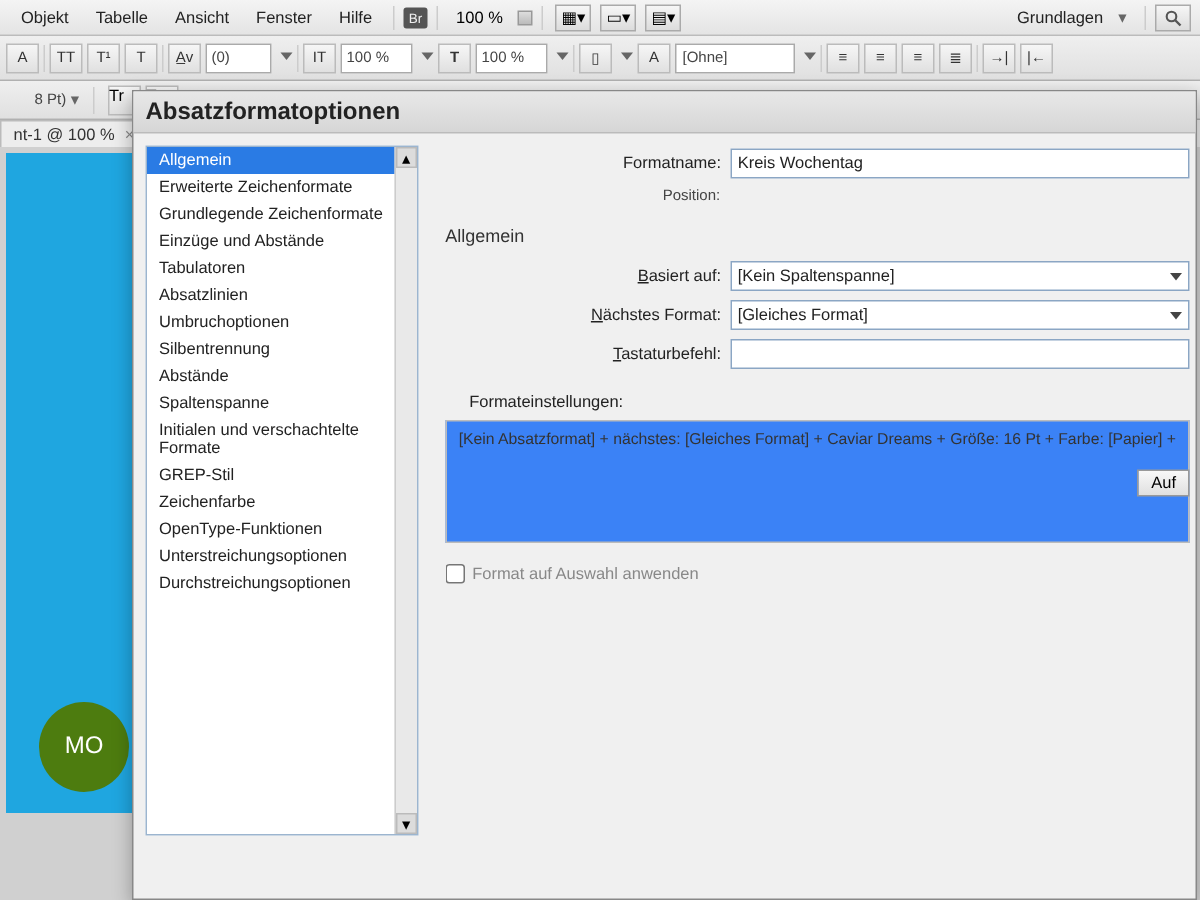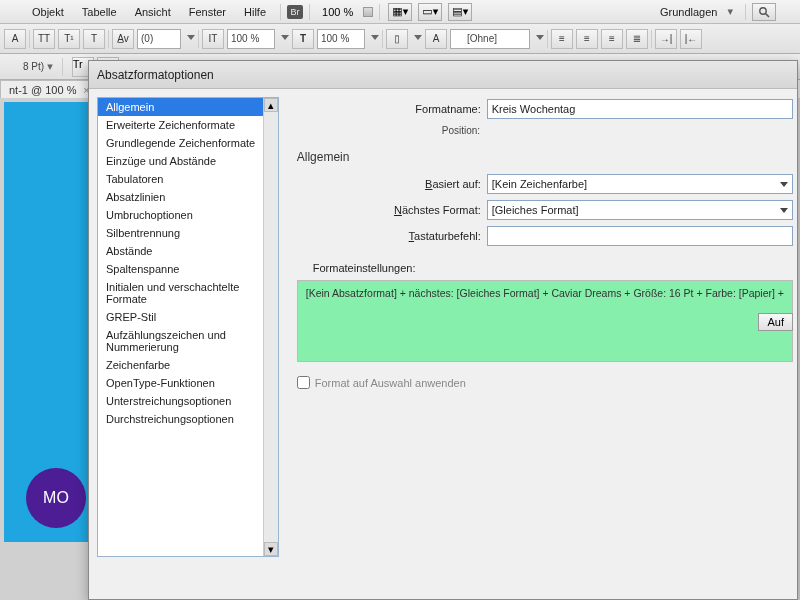--- a/index.html
+++ b/index.html
@@ -1,67 +1,67 @@
 <!DOCTYPE html>
 <html><head>
 <meta charset="utf-8">
 <style>
   * { box-sizing: border-box; margin: 0; padding: 0; font-family: "Segoe UI", Tahoma, sans-serif; font-size: 11px; }
   body { background: #e8e8e8; overflow: hidden; width: 800px; height: 600px; position: relative; }
 
   
-  .menubar { height: 24px; background: linear-gradient(#f4f4f4,#e4e4e4); border-bottom: 1px solid #bbb; display: flex; align-items: center; padding: 0 24px; gap: 2px; }
+  .menubar { height: 24px; background: linear-gradient(#f4f4f4,#e4e4e4); border-bottom: 1px solid #bbb; display: flex; align-items: center; padding: 0 6px; gap: 2px; }
   .menubar .menu-item { padding: 3px 8px; color: #222; cursor: default; }
   .menubar .sep { width: 1px; height: 16px; background: #ccc; margin: 0 4px; }
   .menubar .badge { background:#555; color:#eee; width:16px;height:14px;display:flex;align-items:center;justify-content:center;font-size:9px;border-radius:2px;}
   .menubar .zoom { padding: 0 6px; }
   .menubar .dd { width:10px;height:10px;background:linear-gradient(#ddd,#bbb);border:1px solid #999;margin-left:2px;}
   .menubar .icon-btn { width:24px;height:18px;border:1px solid #aaa;background:linear-gradient(#f6f6f6,#dcdcdc);margin:0 2px;display:flex;align-items:center;justify-content:center;}
   .menubar .spacer { flex:1; }
   .menubar .search-btn { width:24px;height:18px;border:1px solid #aaa;background:linear-gradient(#f6f6f6,#dcdcdc);display:flex;align-items:center;justify-content:center;}
 
   
   .toolbar { height: 30px; background: linear-gradient(#efefef,#e0e0e0); border-bottom:1px solid #b0b0b0; display:flex;align-items:center;padding:0 4px;gap:3px;}
   .toolbar .tool { width:22px;height:20px;border:1px solid #bbb;background:linear-gradient(#f6f6f6,#e0e0e0);display:flex;align-items:center;justify-content:center;font-size:10px;color:#333;}
   .toolbar .field { height:20px;border:1px solid #aaa;background:#fff;padding:0 3px;display:flex;align-items:center;font-size:10px;color:#444;}
   .toolbar .small-dd { width:8px;height:8px;border-left:4px solid transparent;border-right:4px solid transparent;border-top:5px solid #666;margin-left:3px;}
-  .toolbar .sel { height:20px;border:1px solid #aaa;background:#fff;display:flex;align-items:center;padding:0 16px;font-size:10px;color:#444;min-width:80px;}
+  .toolbar .sel { height:20px;border:1px solid #aaa;background:#fff;display:flex;align-items:center;padding:0 4px;font-size:10px;color:#444;min-width:80px;}
   .toolbar2 { height: 26px; background: linear-gradient(#efefef,#e0e0e0); border-bottom:1px solid #b0b0b0; display:flex;align-items:center;padding:0 4px;gap:3px;}
   .toolbar2 .tool { width:22px;height:20px;border:1px solid #bbb;background:linear-gradient(#f6f6f6,#e0e0e0);}
 
   
   .doctab { position:absolute; top:80px; left:0; padding:3px 8px; background:#ededed;border:1px solid #bbb;border-bottom:none;font-size:10px;color:#333;}
   .doc-area { position:absolute; top:98px; left:0; right:0; bottom:0; background:#d0d0d0;}
   .canvas-bg { position:absolute; top:4px; left:4px; width:100px; height:440px; background:#1fa6e0;}
-  .canvas-bg .circle { position:absolute; bottom:14px; left:22px; width:60px;height:60px;border-radius:50%;background:#4c1d95;display:flex;align-items:center;justify-content:center;color:#fff;font-size:16px;font-weight:300;}
+  .canvas-bg .circle { position:absolute; bottom:14px; left:22px; width:60px;height:60px;border-radius:50%;background:#4d7c0f;display:flex;align-items:center;justify-content:center;color:#fff;font-size:16px;font-weight:300;}
 
   
   .dialog { position:absolute; top:60px; left:88px; width:710px; height:540px; background:#f0f0f0; border:1px solid #888; box-shadow:0 4px 12px rgba(0,0,0,.3);}
   .dialog .titlebar { height:28px;background:linear-gradient(#e8e8e8,#d6d6d6);border-bottom:1px solid #bbb;display:flex;align-items:center;padding:0 8px;}
-  .dialog .titlebar .title { font-size:12px;color:#222;}
+  .dialog .titlebar .title { font-size:16px;color:#222;font-weight:bold;}
   .dialog-body { display:flex; height: calc(100% - 28px);}
   .cat-panel { width:228px; padding:8px; }
   .cat-list { border:1px solid #9cb5cf; background:#fff; height:460px; overflow:hidden; position:relative;}
   .cat-list .item { padding:3px 8px; font-size:11px; color:#222; cursor:default;}
   .cat-list .item.selected { background:#2a7be4; color:#fff;}
   .cat-list .scrollbar { position:absolute; right:0; top:0; width:15px; height:100%; background:#e9e9e9;border-left:1px solid #ccc;}
   .cat-list .scrollbar .up,.cat-list .scrollbar .down{height:14px;background:#dcdcdc;border:1px solid #bbb;display:flex;align-items:center;justify-content:center;}
   .cat-list .scrollbar .track { height:calc(100% - 28px);}
 
   .right-panel { flex:1; padding:10px 4px 10px 10px;}
   .row { display:flex; align-items:center; margin-bottom:6px;}
   .row .lbl { color:#222; text-align:right; padding-right:6px;}
   .row input[type=text]{ flex:1; height:20px; border:1px solid #8ba6c4; padding:0 4px; font-size:11px;color:#222;background:#fff;}
   .row select,.row .combo { flex:1; height:20px; border:1px solid #8ba6c4; background:#fff;display:flex;align-items:center;padding:0 4px;font-size:11px;color:#222;position:relative;}
   .row .combo .caret{position:absolute;right:4px;top:7px;width:0;height:0;border-left:4px solid transparent;border-right:4px solid transparent;border-top:5px solid #444;}
   .section-title { font-size:12px;color:#333;margin:8px 0 10px 0;}
   .subrow .lbl { width:190px;}
   .row.fname .lbl{width:80px; margin-left:110px;}
   .settings-label{font-size:11px;color:#222;margin:16px 0 6px 0;padding-left:16px;}
-  .settings-box{border:1px solid #bbb;background:#86efac;padding:6px 8px;height:82px;font-size:10.5px;color:#333;overflow:hidden;white-space:nowrap;}
+  .settings-box{border:1px solid #bbb;background:#3b82f6;padding:6px 8px;height:82px;font-size:10.5px;color:#333;overflow:hidden;white-space:nowrap;}
   .btn{position:absolute;right:4px;top:224px;padding:2px 8px;border:1px solid #999;background:linear-gradient(#f8f8f8,#e0e0e0);font-size:11px;}
   .chk-row{display:flex;align-items:center;margin-top:14px;color:#888;}
   .chk-row input{margin-right:5px;}
   .underline-letter{text-decoration:underline;}
 </style>
 </head>
 <body>
 
 <div class="menubar">
   <span class="menu-item">Objekt</span>
@@ -155,21 +155,20 @@
         <div class="item">Grundlegende Zeichenformate</div>
         <div class="item">Einzüge und Abstände</div>
         <div class="item">Tabulatoren</div>
         <div class="item">Absatzlinien</div>
         <div class="item">Umbruchoptionen</div>
         <div class="item">Silbentrennung</div>
         <div class="item">Abstände</div>
         <div class="item">Spaltenspanne</div>
         <div class="item">Initialen und verschachtelte Formate</div>
         <div class="item">GREP-Stil</div>
-        <div class="item">Aufzählungszeichen und Nummerierung</div>
         <div class="item">Zeichenfarbe</div>
         <div class="item">OpenType-Funktionen</div>
         <div class="item">Unterstreichungsoptionen</div>
         <div class="item">Durchstreichungsoptionen</div>
         <div class="scrollbar">
           <div class="up">▴</div>
           <div class="track"></div>
           <div class="down">▾</div>
         </div>
       </div>
@@ -182,21 +181,21 @@
       </div>
       <div class="row" style="justify-content:flex-start;margin-left:145px;margin-bottom:14px">
         <span class="lbl" style="font-size:10px;color:#444">Position:</span>
       </div>
 
       <div class="section-title">Allgemein</div>
 
       <div class="row subrow">
         <span class="lbl"><span class="underline-letter">B</span>asiert auf:</span>
         <div class="combo">
-          <span>[Kein Zeichenfarbe]</span>
+          <span>[Kein Spaltenspanne]</span>
             <span class="caret"></span>
         </div>
       </div>
       <div class="row subrow">
         <span class="lbl"><span class="underline-letter">N</span>ächstes Format:</span>
         <div class="combo">
           <span>[Gleiches Format]</span>
             <span class="caret"></span>
         </div>
       </div>

